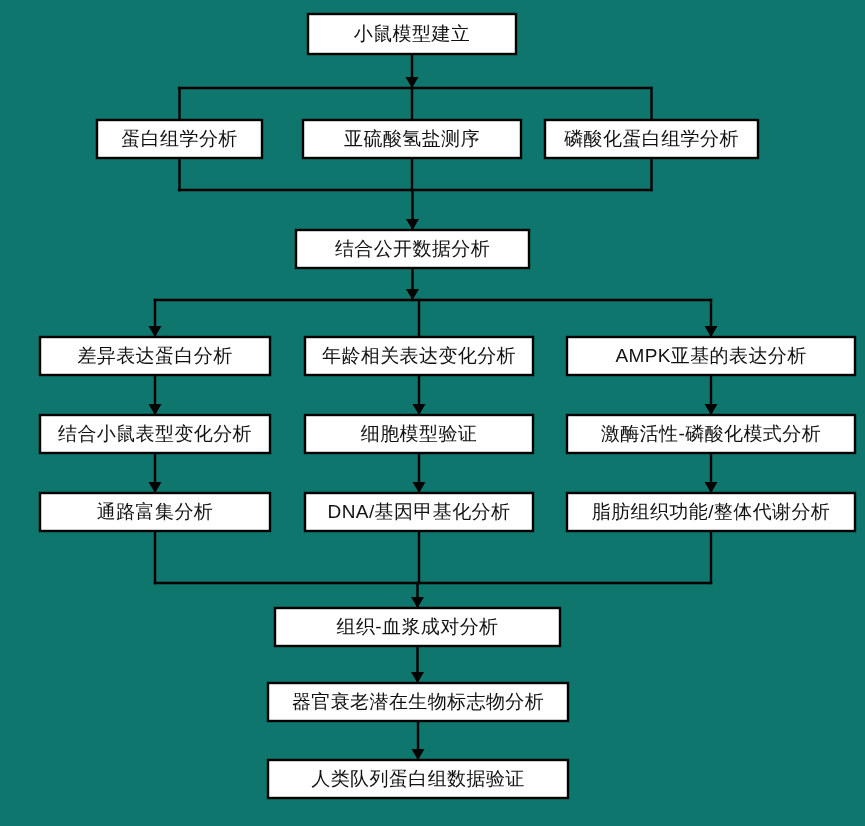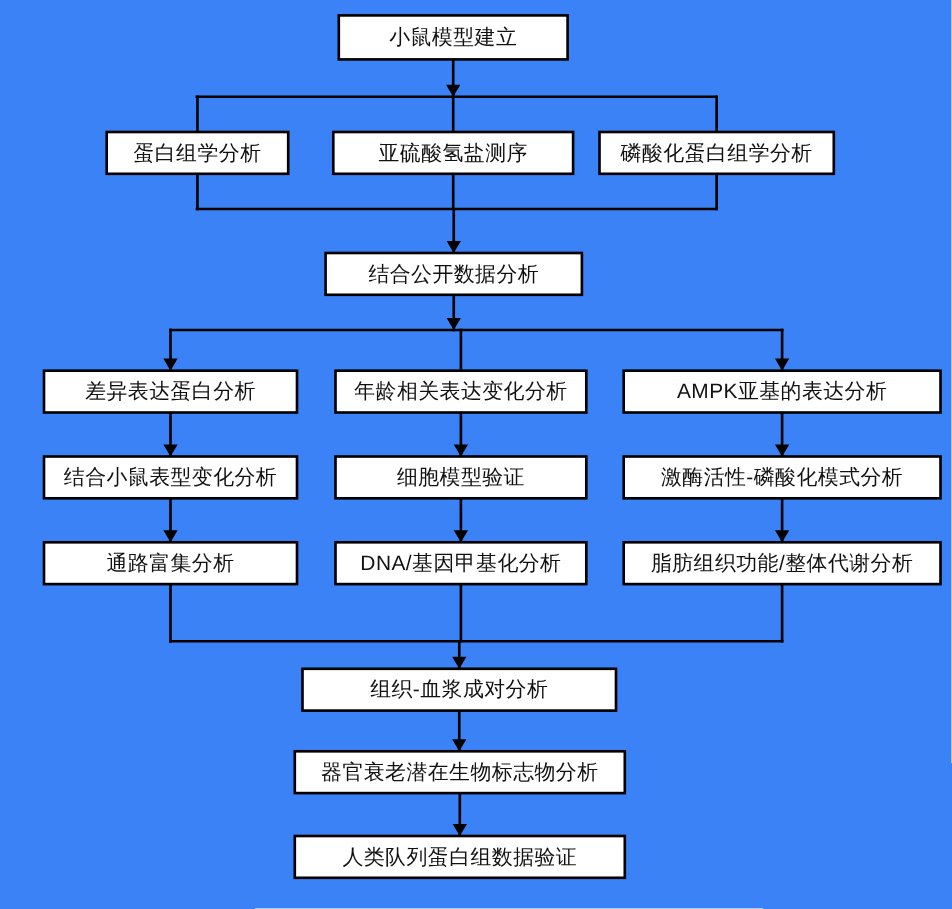--- a/index.html
+++ b/index.html
@@ -10,21 +10,21 @@
   body {
     width: 865px;
     height: 826px;
     font-family: "Liberation Sans", "DejaVu Sans", sans-serif;
     overflow: hidden;
   }
   #flow-root {
     position: relative;
     width: 865px;
     height: 826px;
-    background: #3b82f6;
+    background: #0f766e;
   }
   svg#flow-svg {
     position: absolute;
     top: 0;
     left: 0;
     width: 865px;
     height: 826px;
   }
   .node-rect {
     fill: #ffffff;

